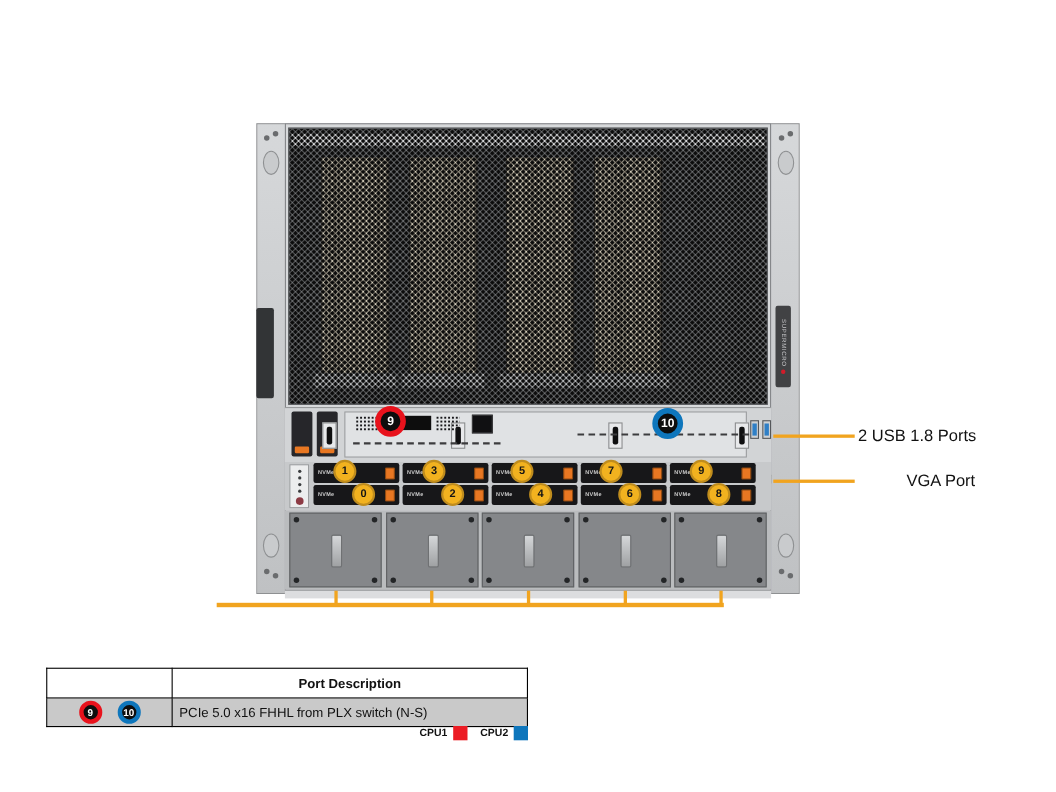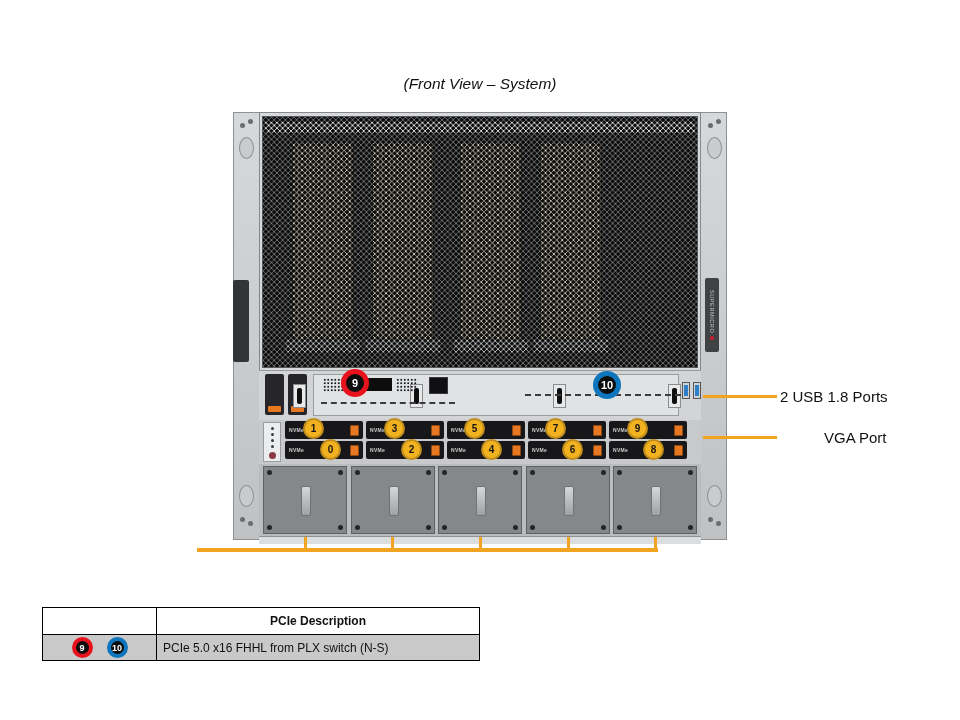--- a/index.html
+++ b/index.html
@@ -84,21 +84,20 @@
   .cells { display:flex; align-items:center; justify-content:center; gap:14px; }
   .cells-sm { display:flex; align-items:center; justify-content:center; gap:6px; font-weight:bold; }
   .legend { left:42px; top:660px; width:438px; display:flex; justify-content:flex-end; align-items:center; gap:5px; font-size:9.5px; font-weight:bold; color:#111; }
   .sq { width:13px; height:13px; display:inline-block; }
 </style>
 </head>
 <body>
 
 <div class="page">
 
-  <div class="abs title">(Front View – System)</div>
 
   <div class="abs chassis">
 
     <div class="abs ear" style="left:0;">
       <div class="abs screw" style="left:6px; top:10px;"></div>
       <div class="abs screw" style="left:14px; top:6px;"></div>
       <div class="abs oval" style="left:5px; top:24px;"></div>
       <div class="abs oval" style="left:5px; top:372px;"></div>
       <div class="abs screw" style="left:6px; top:404px;"></div>
       <div class="abs screw" style="left:14px; top:408px;"></div>
@@ -289,29 +288,36 @@
   <div class="abs lead" style="left:304px; top:537px; width:3px; height:12px;"></div>
   <div class="abs lead" style="left:391px; top:537px; width:3px; height:12px;"></div>
   <div class="abs lead" style="left:479px; top:537px; width:3px; height:12px;"></div>
   <div class="abs lead" style="left:567px; top:537px; width:3px; height:12px;"></div>
   <div class="abs lead" style="left:654px; top:537px; width:3px; height:12px;"></div>
 
   <table class="dtable slot-table">
     <tbody>
         <tr>
       <th style="width:105px;"></th>
-      <th>PCIe Description</th>
+      <th>Port Description</th>
     </tr>
     <tr>
       <td>
         <div class="cells">
           <span class="ring ring-red-sm">9</span>
           <span class="ring ring-blue-sm">10</span>
         </div>
       </td>
       <td>PCIe 5.0 x16 FHHL from PLX switch (N-S)</td>
     </tr>
   </tbody>
     </table>
 
+  <div class="abs legend">
+    <span>CPU1</span>
+    <span class="sq" style="background:#ec1c24;"></span>
+    <span style="width:2px;"></span>
+    <span>CPU2</span>
+    <span class="sq" style="background:#0e76bc;"></span>
+  </div>
 
 
 </div>
 
 </body></html>

